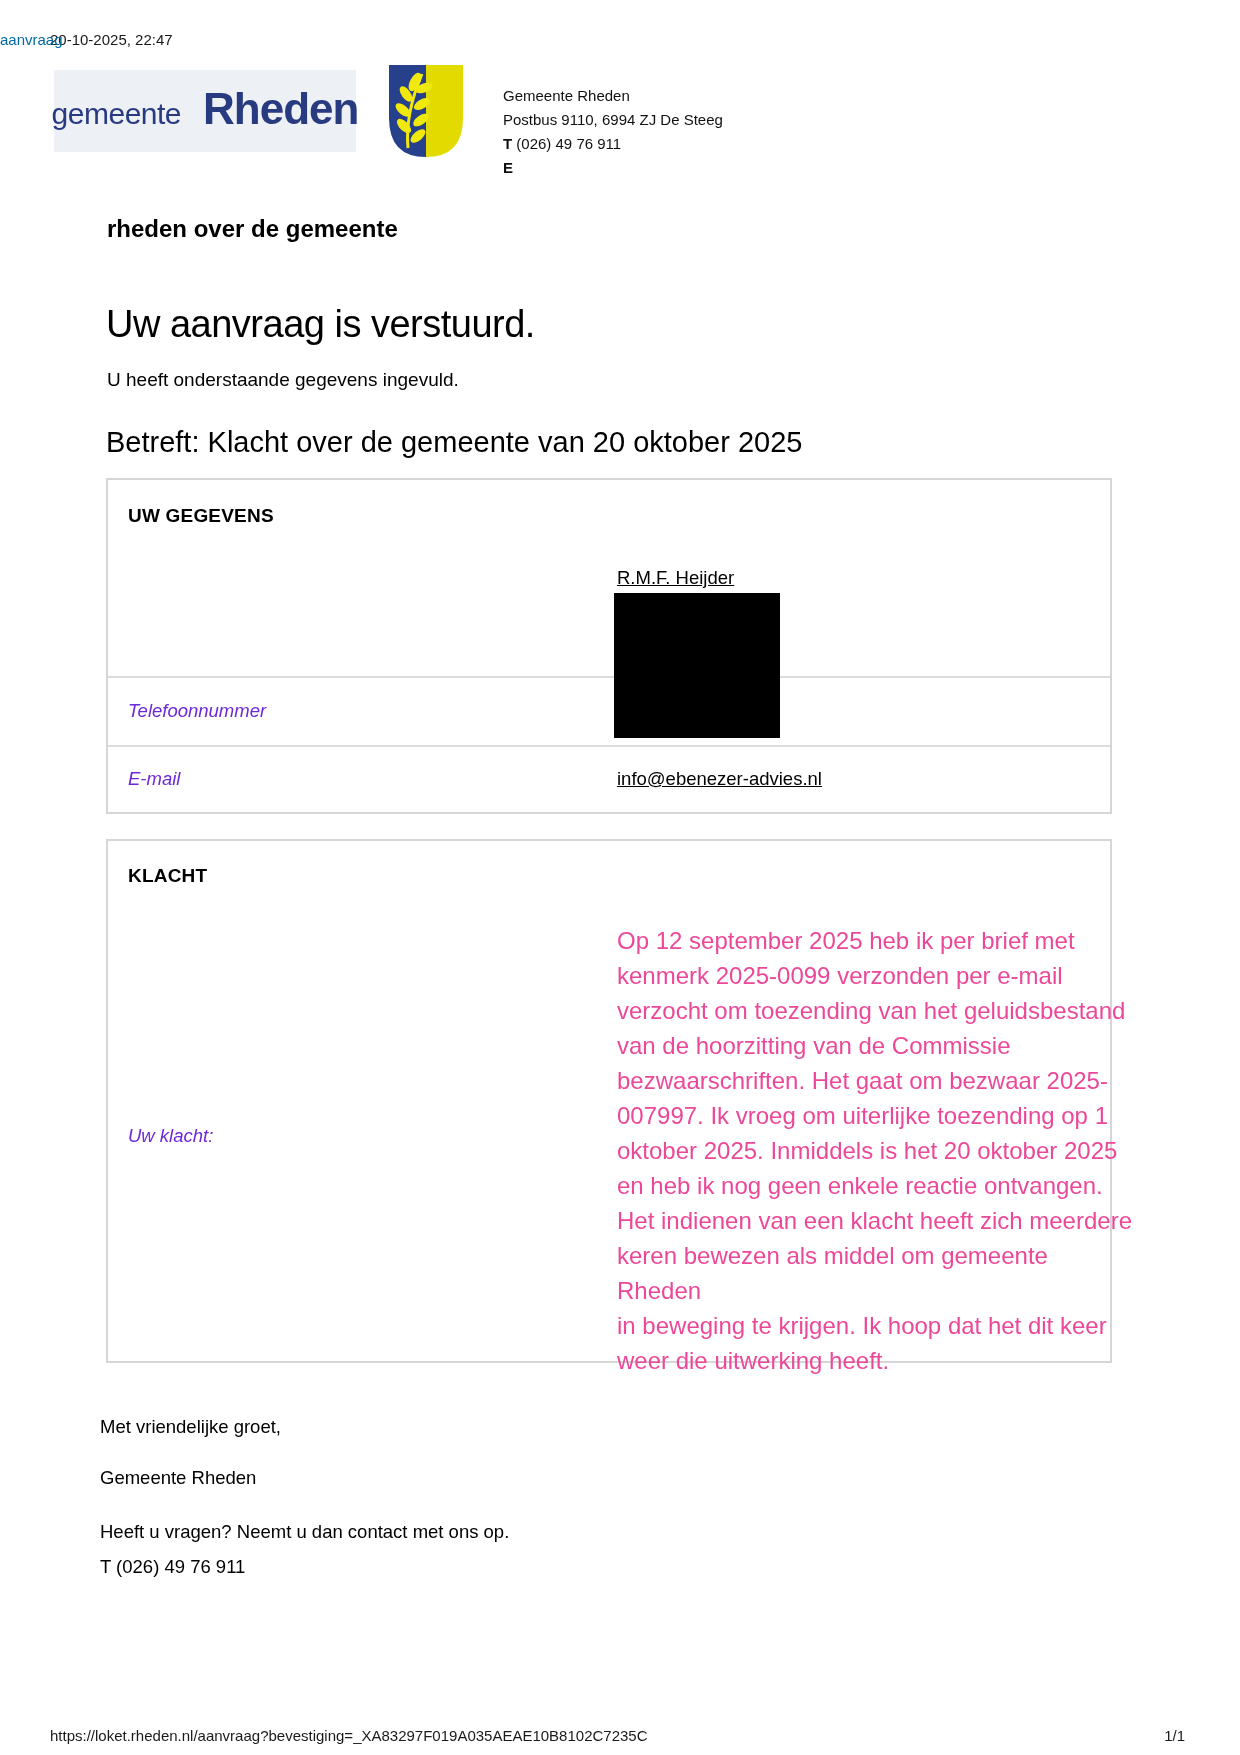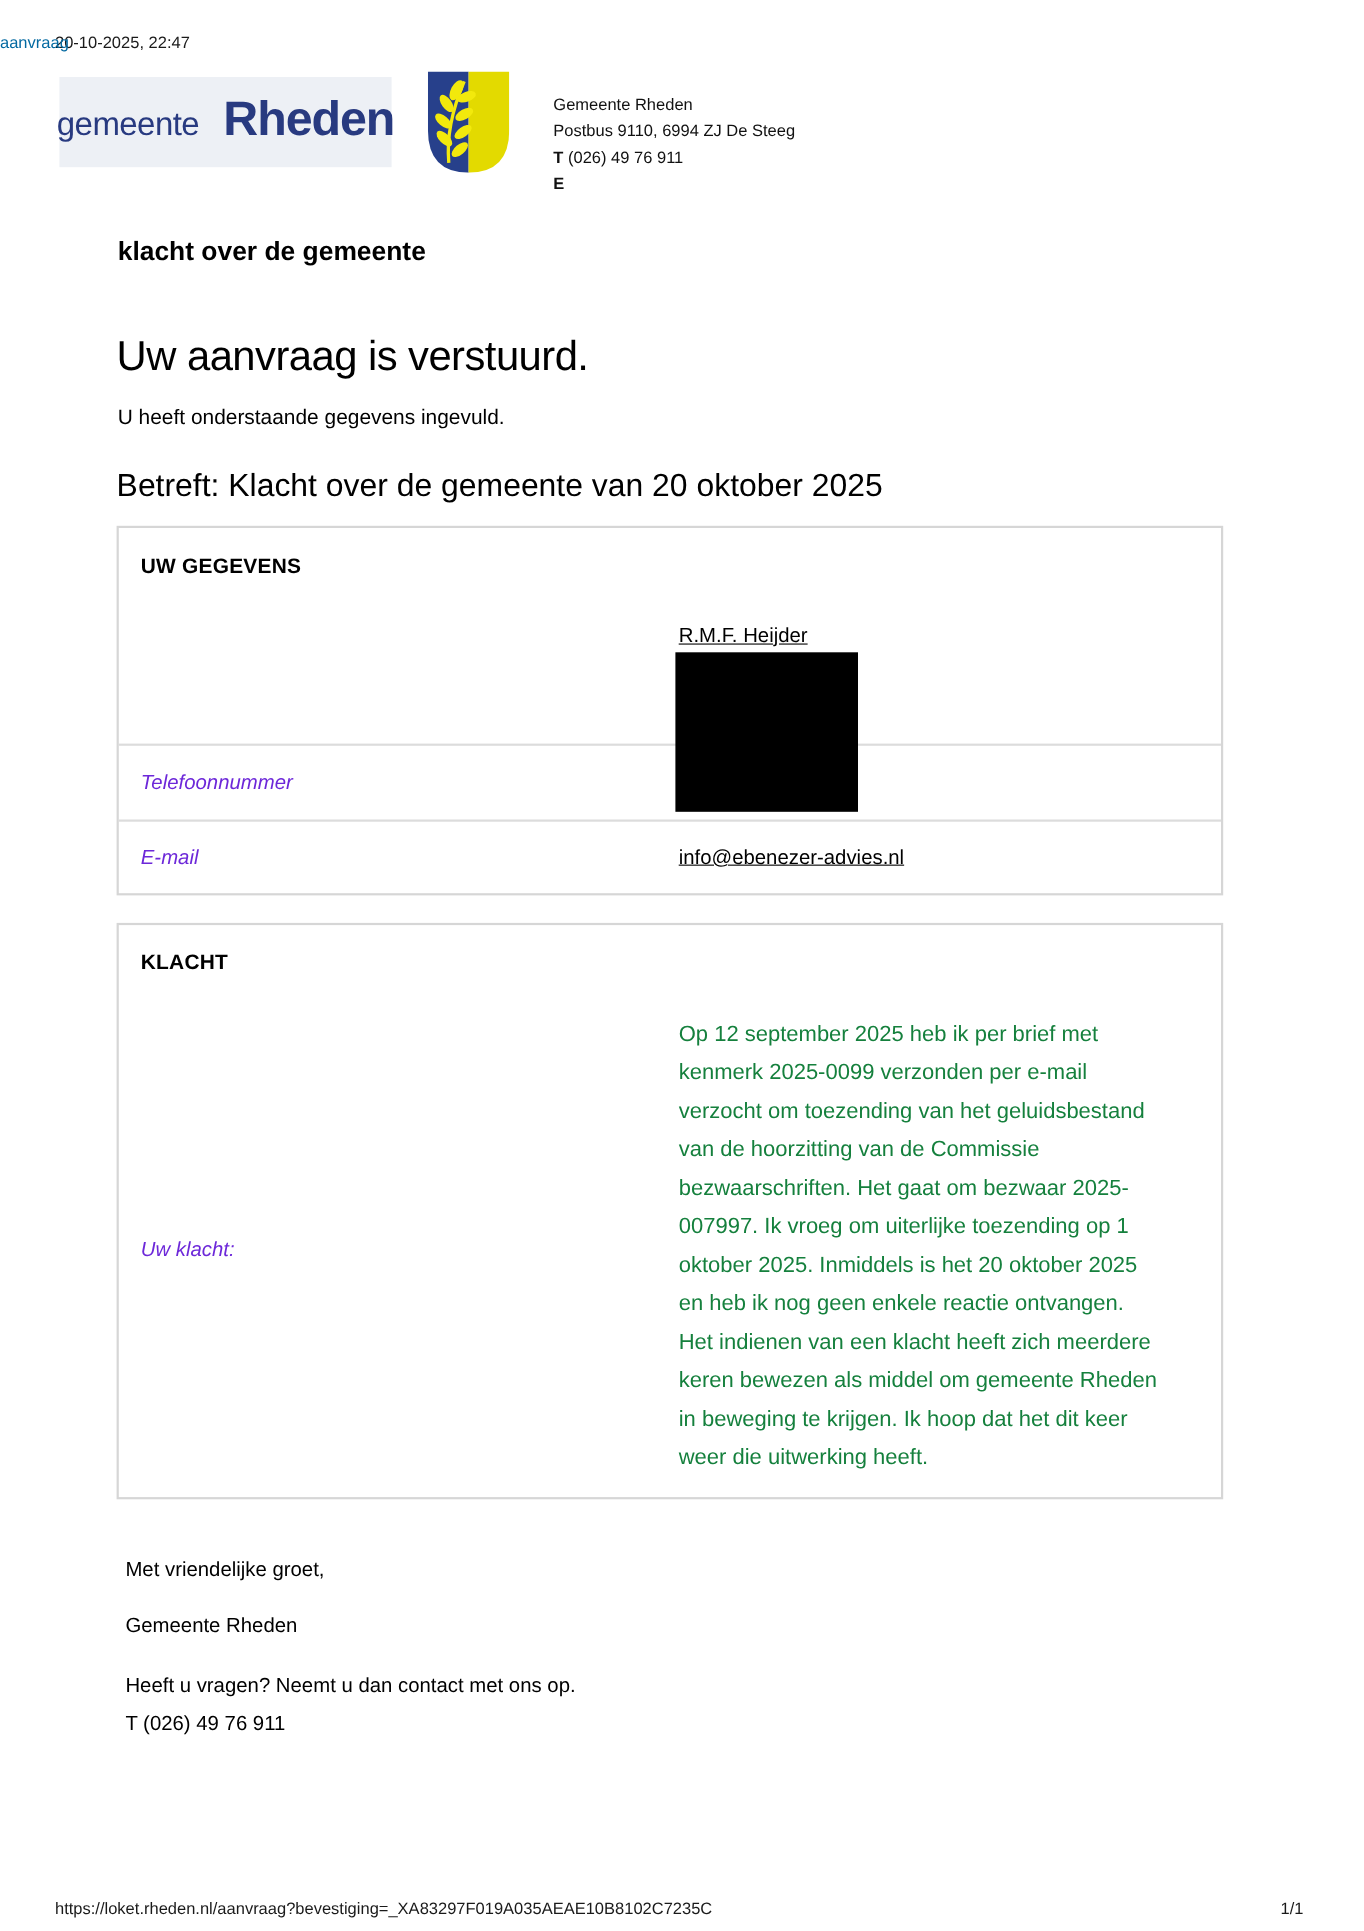--- a/index.html
+++ b/index.html
@@ -50,26 +50,26 @@
   .box-gegevens { left: 106px; top: 478px; width: 1006px; height: 336px; }
   .box-klacht   { left: 106px; top: 839px; width: 1006px; height: 524px; }
   .box-title { position: absolute; left: 20px; font-size: 19px; font-weight: bold; letter-spacing: 0.2px; }
   .divider { position: absolute; left: 0; right: 0; height: 2px; background: #dcdcdc; }
   .label { position: absolute; left: 20px; font-size: 18.5px; font-style: italic; color: #6d28d9; }
   .value { position: absolute; left: 509px; font-size: 18.5px; color: #000; text-decoration: underline; }
   .redaction { position: absolute; left: 506px; top: 113px; width: 166px; height: 145px; background: #000; }
 
   .klacht-text {
     position: absolute; left: 509px; top: 82px; width: 520px;
-    font-size: 20px; line-height: 35px; color: #15803d;
+    font-size: 24px; line-height: 35px; color: #ec4899;
     white-space: pre-line;
   }
 
   
-  .sig { left: 114px; font-size: 18.5px; color: #000; }
+  .sig { left: 100px; font-size: 18.5px; color: #000; }
   .sig-1 { top: 1416px; }
   .sig-2 { top: 1467px; }
   .sig-3 { top: 1521px; }
   .sig-4 { top: 1556px; }
 </style>
 </head>
 <body>
 
 <div class="page">
 
@@ -104,21 +104,21 @@
     </svg>
   </div>
 
   <div class="abs contact">
     <div>Gemeente Rheden</div>
     <div>Postbus 9110, 6994 ZJ De Steeg</div>
     <div><b>T</b> <span>(026) 49 76 911</span></div>
     <div><b>E</b></div>
   </div>
 
-  <div class="abs h-form">klacht over de gemeente</div>
+  <div class="abs h-form">rheden over de gemeente</div>
   <div class="abs h-confirm">Uw aanvraag is verstuurd.</div>
   <div class="abs h-subtext">U heeft onderstaande gegevens ingevuld.</div>
   <div class="abs h-subject">Betreft: Klacht over de gemeente van 20 oktober 2025</div>
 
   <div class="abs box box-gegevens">
     <div class="box-title" style="top:25px;">UW GEGEVENS</div>
     <div class="value" style="top:87px;">R.M.F. Heijder</div>
     <div class="divider" style="top:196px;"></div>
     <div class="label" style="top:220px;">Telefoonnummer</div>
     <div class="divider" style="top:265px;"></div>

